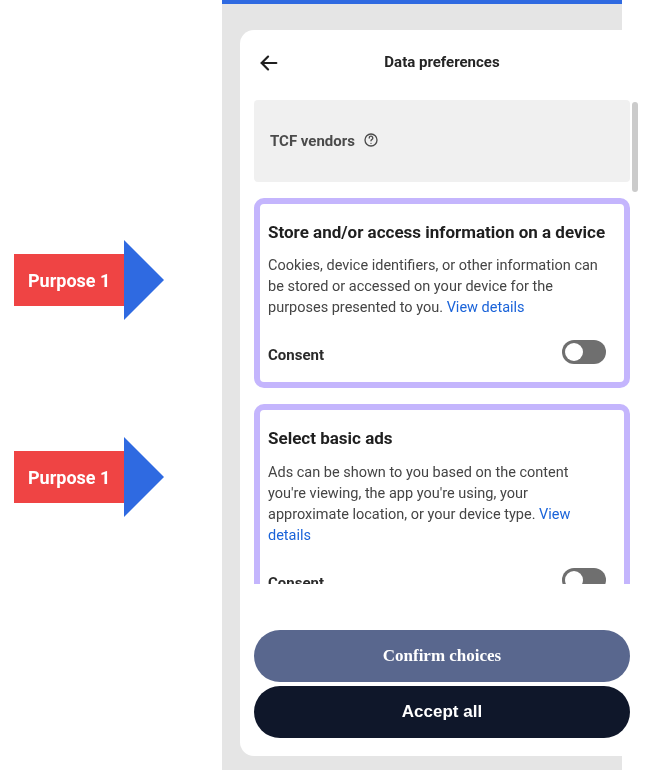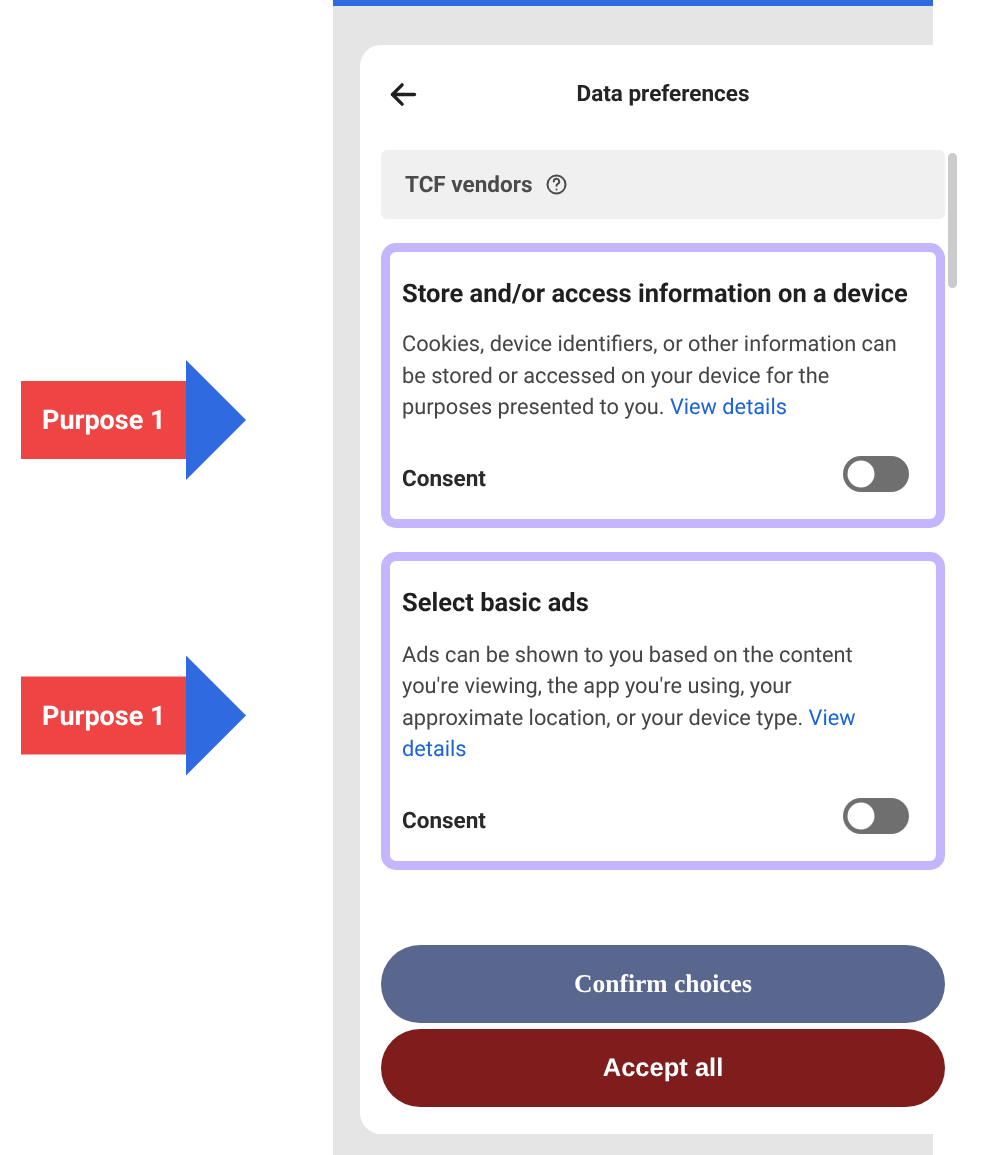--- a/index.html
+++ b/index.html
@@ -18,39 +18,39 @@
 
     .modal-header { position: relative; height: 64px; display: flex; align-items: center; justify-content: center; }
     .back-btn { position: absolute; left: 18px; top: 22px; width: 22px; height: 22px; display:flex; align-items:center; justify-content:center; cursor:pointer; }
     .back-btn svg { width: 22px; height: 22px; }
     .modal-title { font-size: 15px; font-weight: 700; color: #242424; }
 
     .scroll-area { position: absolute; top: 64px; left: 0; right: 0; bottom: 172px; padding: 0 14px; overflow: hidden; }
 
     .scrollbar { position: absolute; right: 6px; top: 72px; width: 6px; height: 90px; background: #CBCBCB; border-radius: 3px; }
 
-    .vendors-bar { background: #F0F0F0; border-radius: 4px; padding: 14px 16px; margin-top: 6px; display: flex; align-items: center; gap: 8px; }
+    .vendors-bar { background: #F0F0F0; border-radius: 4px; padding: 32px 16px; margin-top: 6px; display: flex; align-items: flex-start; gap: 8px; }
     .vendors-label { font-size: 15px; font-weight: 700; color: #4B4B4B; }
     .help-icon { width: 16px; height: 16px; display:flex; align-items:center; justify-content:center; color:#4B4B4B; }
     .help-icon svg { width: 16px; height: 16px; }
 
     .purpose-card { margin-top: 16px; border: 6px solid #c4b5fd; border-radius: 10px; padding: 18px 18px 18px 8px; }
     .purpose-title { font-size: 17px; font-weight: 700; color: #1F1F1F; line-height: 1.25; margin-bottom: 12px; }
     .purpose-desc { font-size: 14.5px; color: #454545; line-height: 1.45; }
     .view-details { color: #1A63D9; cursor: pointer; }
 
     .consent-row { margin-top: 22px; display: flex; align-items: flex-end; justify-content: space-between; }
     .consent-label { font-size: 15px; font-weight: 700; color: #2A2A2A; }
     .toggle { width: 44px; height: 24px; background: #6F6F6F; border-radius: 12px; position: relative; cursor:pointer; }
     .toggle-knob { position: absolute; left: 3px; top: 3px; width: 18px; height: 18px; background: #fff; border-radius: 50%; }
 
     .modal-footer { position: absolute; left: 0; right: 0; bottom: 4px; padding: 16px 14px 14px 14px; background:#fff; border-bottom-left-radius:14px; border-bottom-right-radius:14px; }
     .btn { width: 100%; height: 52px; border-radius: 26px; border: none; color: #fff; font-size: 17px; font-weight: 700; cursor: pointer; display:flex; align-items:center; justify-content:center; }
     .btn-confirm { background: #59678E; margin-bottom: 4px; font-family: Liberation Serif, serif; }
-    .btn-accept { background: #7f1d1d; }
+    .btn-accept { background: #0f172a; }
   </style>
 </head>
 <body>
 
 <div class="left-area">
   <div class="arrow" style="top: 240px;">
     <div class="arrow-wrap">
       <div class="arrow-rect">Purpose 1</div>
       <div class="arrow-head"></div>
     </div>

